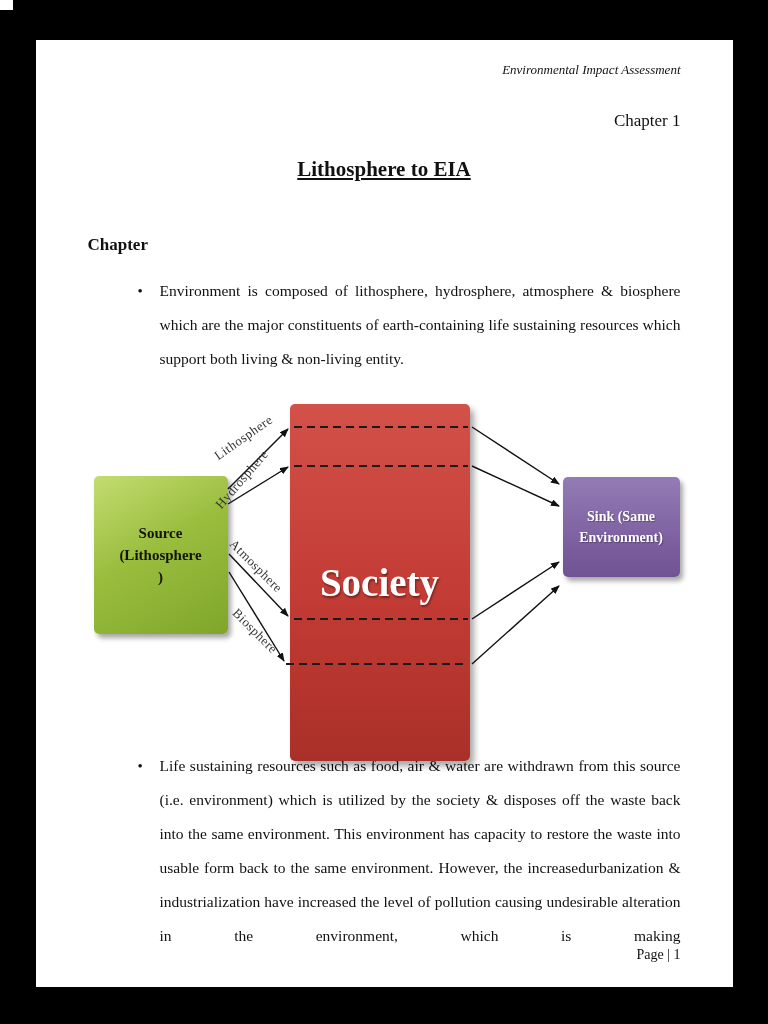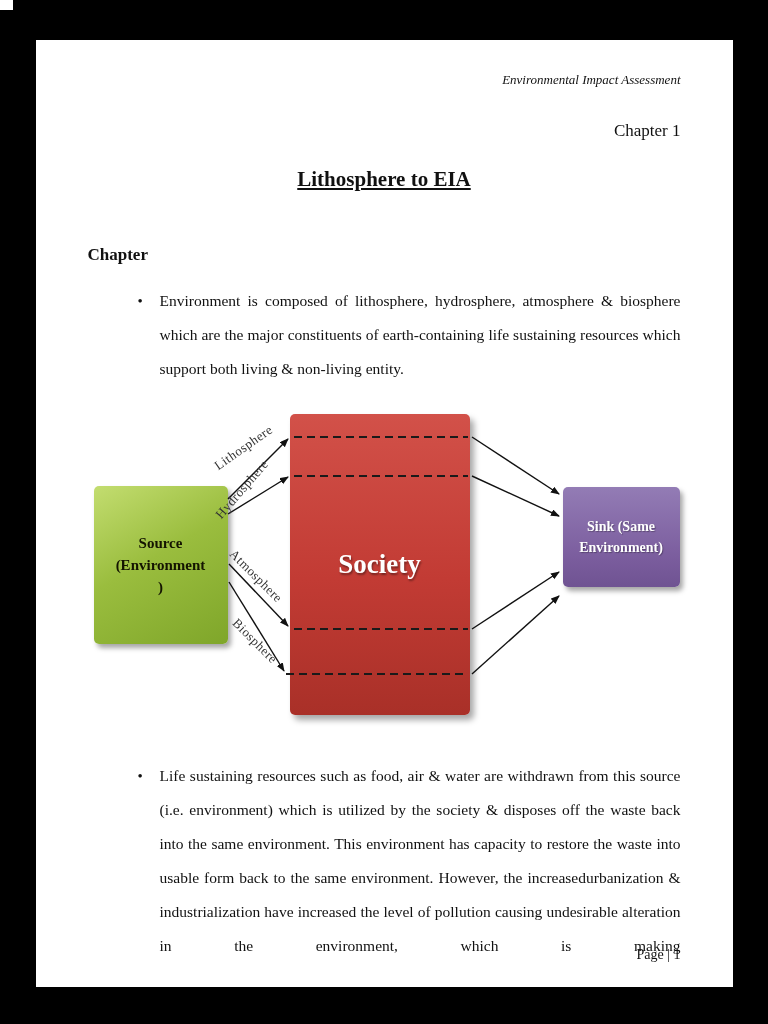--- a/index.html
+++ b/index.html
@@ -10,21 +10,21 @@
     overflow: hidden;
     position: relative;
   }
   .corner-artifact { position: absolute; top: 0; left: 0; width: 13px; height: 10px; background: #fff; }
 
   .page {
     position: relative;
     width: 697px; height: 947px;
     background: #fff;
     margin: 40px auto 4px;
-    padding: 32px 52px 0;
+    padding: 22px 52px 0;
     box-sizing: border-box;
     color: #111;
   }
 
   .doc-header { text-align: right; font-style: italic; font-size: 13px; }
   .chapter { margin-top: 33px; font-size: 17px; text-align: right; }
   .doc-title { margin-top: 26px; text-align: center; font-size: 21px; font-weight: bold; }
   .doc-title span { text-decoration: underline; }
   .section-heading { margin-top: 53px; font-size: 17px; font-weight: bold; }
 
@@ -39,23 +39,23 @@
     display: flex; flex-direction: column; align-items: center; justify-content: center;
     text-align: center; font-weight: bold; border-radius: 5px;
   }
   .box-source {
     left: 6px; top: 72px; width: 134px; height: 158px;
     background: linear-gradient(150deg, #c3dd70 0%, #9abd3e 45%, #7fa62a 100%);
     color: #141400; font-size: 15px; line-height: 22px;
     box-shadow: 3px 4px 5px rgba(0,0,0,0.35);
   }
   .box-society {
-    left: 202px; top: 0; width: 180px; height: 301px;
+    left: 202px; top: 0; width: 180px; height: 357px;
     background: linear-gradient(to bottom, #d25149 0%, #c23b34 55%, #a93028 100%);
-    color: #fff; font-size: 27px;
+    color: #fff; font-size: 39px;
     text-shadow: 1px 2px 2px rgba(0,0,0,0.4);
     box-shadow: 4px 5px 6px rgba(0,0,0,0.35);
     text-align: right;
   }
   .box-sink {
     left: 475px; top: 73px; width: 117px; height: 100px;
     background: linear-gradient(to bottom, #937cb5 0%, #7b5d9e 70%, #6f5392 100%);
     color: #fff; font-size: 14px; line-height: 21px;
     text-shadow: 1px 1px 1px rgba(0,0,0,0.3);
     box-shadow: 3px 4px 5px rgba(0,0,0,0.35);
@@ -82,21 +82,21 @@
 
   <div class="bullet-item">
     <span class="bullet-marker">•</span>
     <p class="bullet-text">Environment is composed of lithosphere, hydrosphere, atmosphere &amp; biosphere which are the major constituents of earth-containing life sustaining resources which support both living &amp; non-living entity.</p>
   </div>
 
   <div class="diagram">
 
     <div class="dbox box-source">
       <span>Source</span>
-      <span>(Environment</span>
+      <span>(Lithosphere</span>
       <span>)</span>
     </div>
 
     <div class="dbox box-society">
       <span>Society</span>
     </div>
 
     <div class="dbox box-sink">
       <span>Sink (Same</span>
       <span>Environment)</span>

